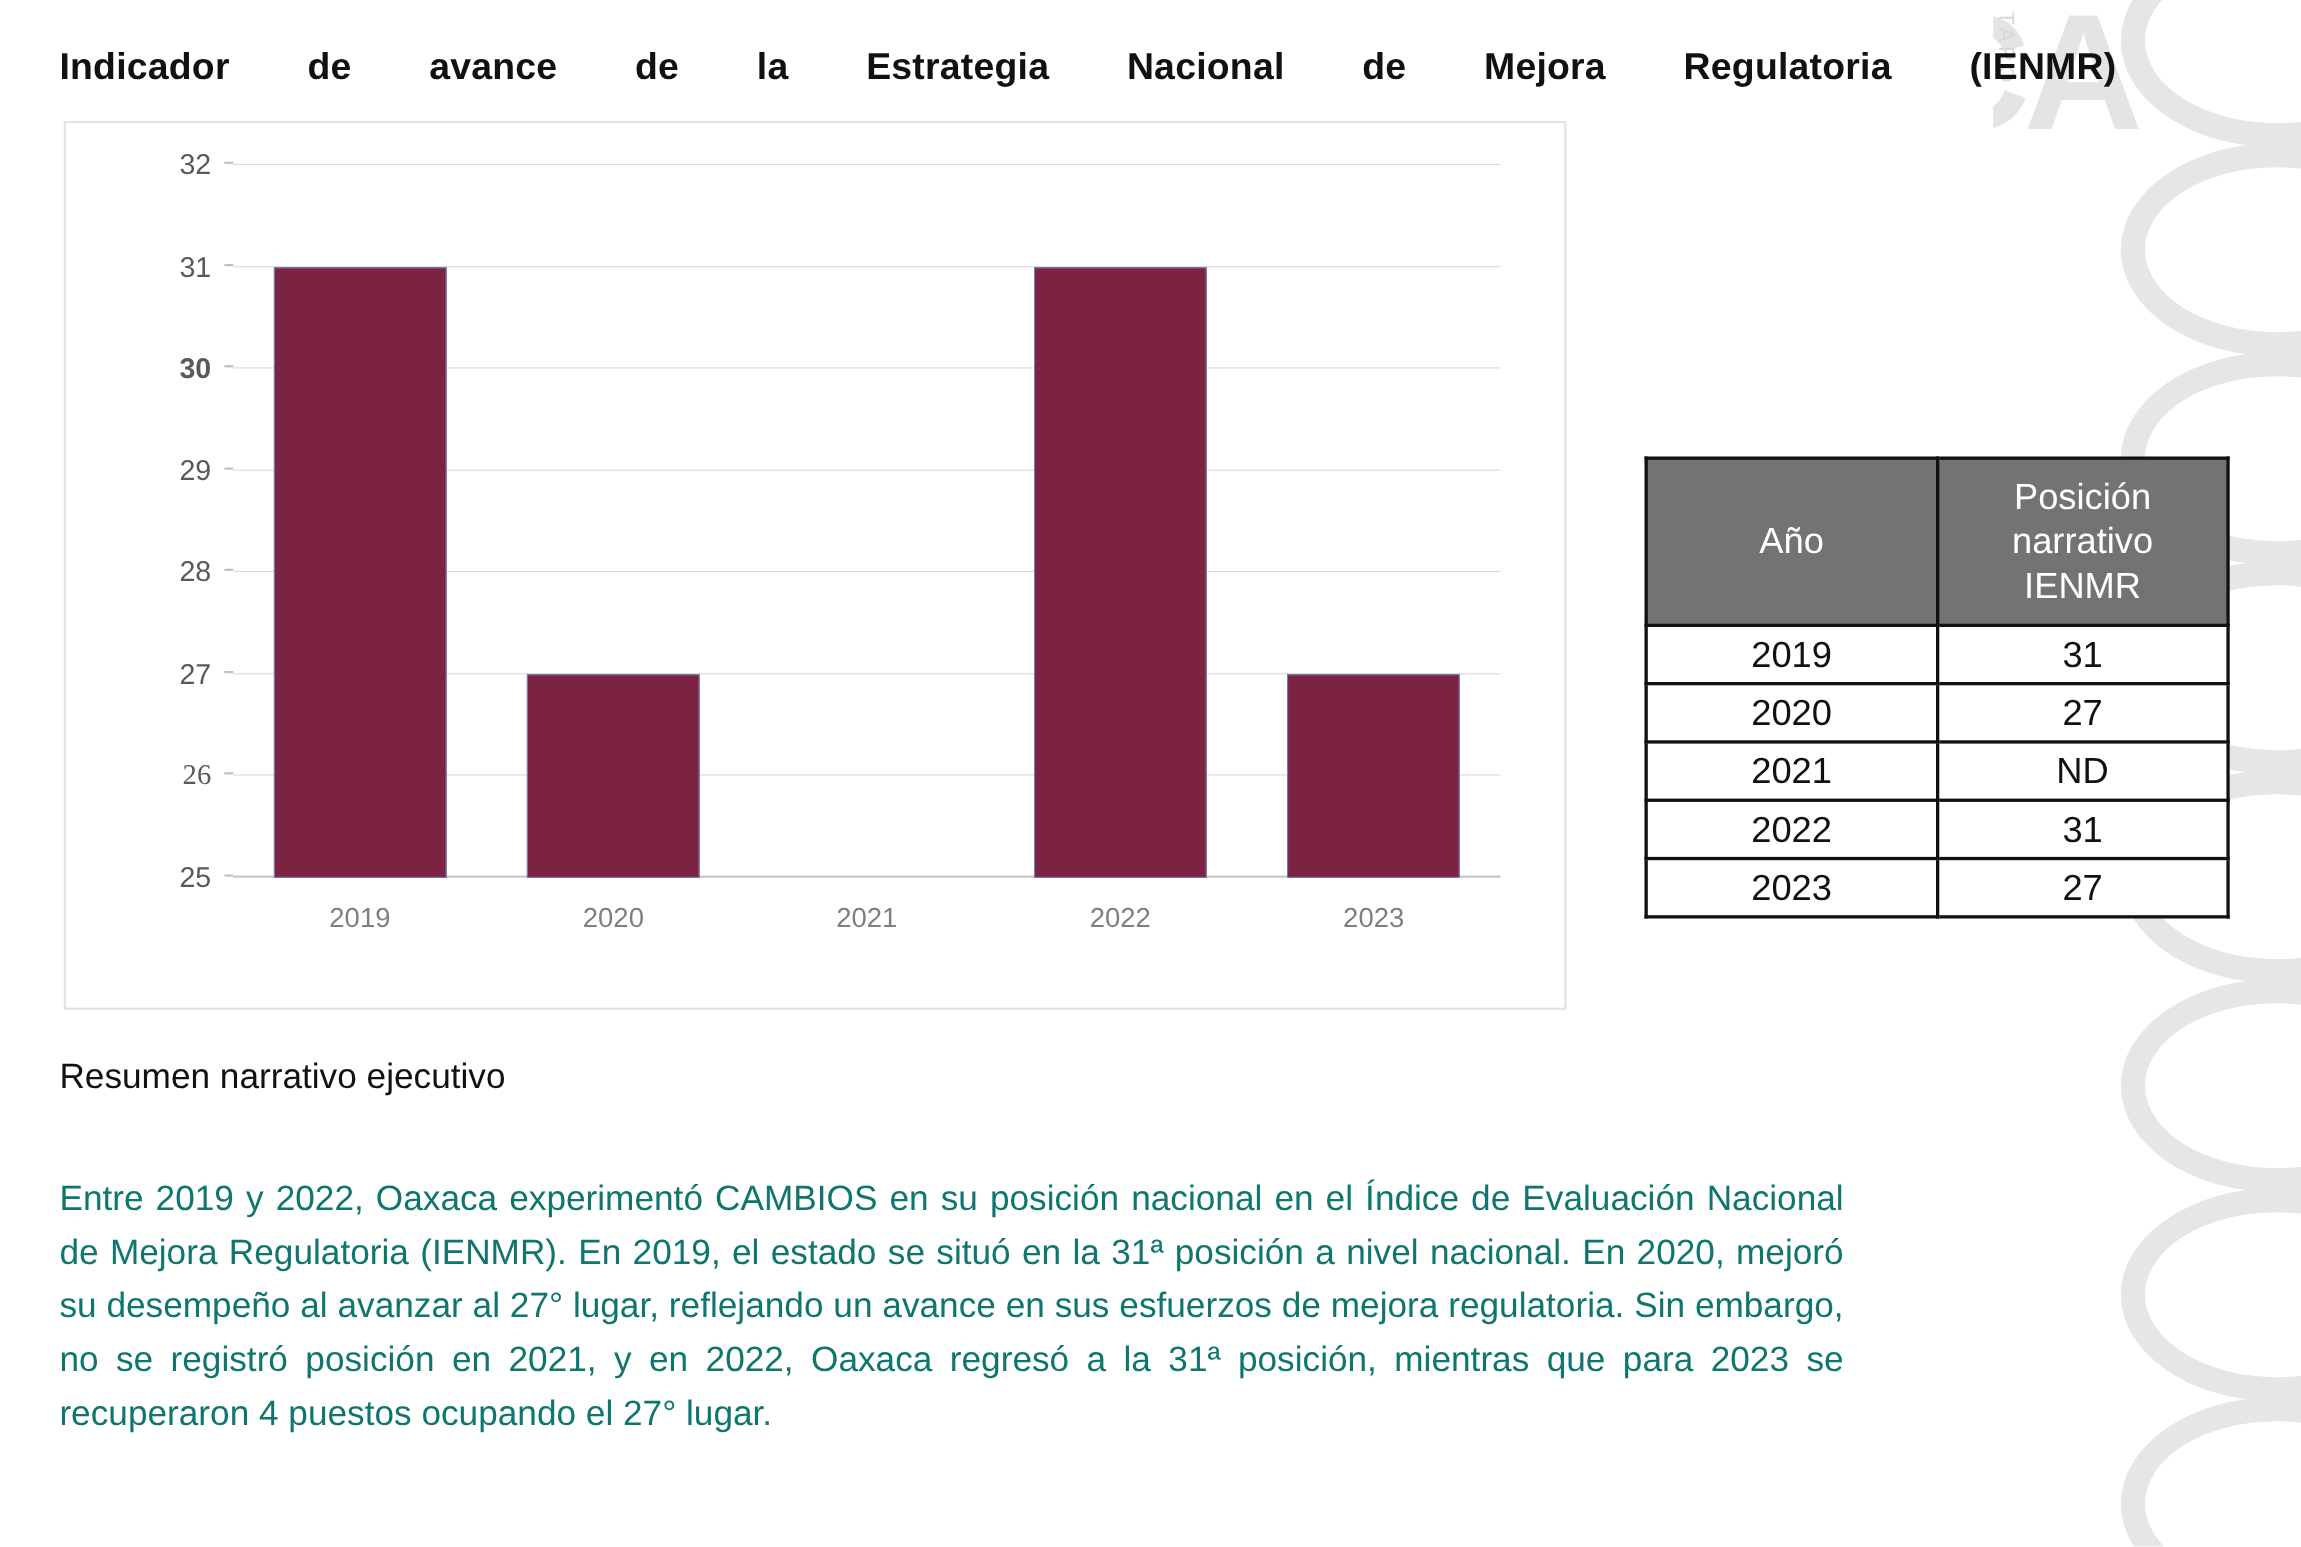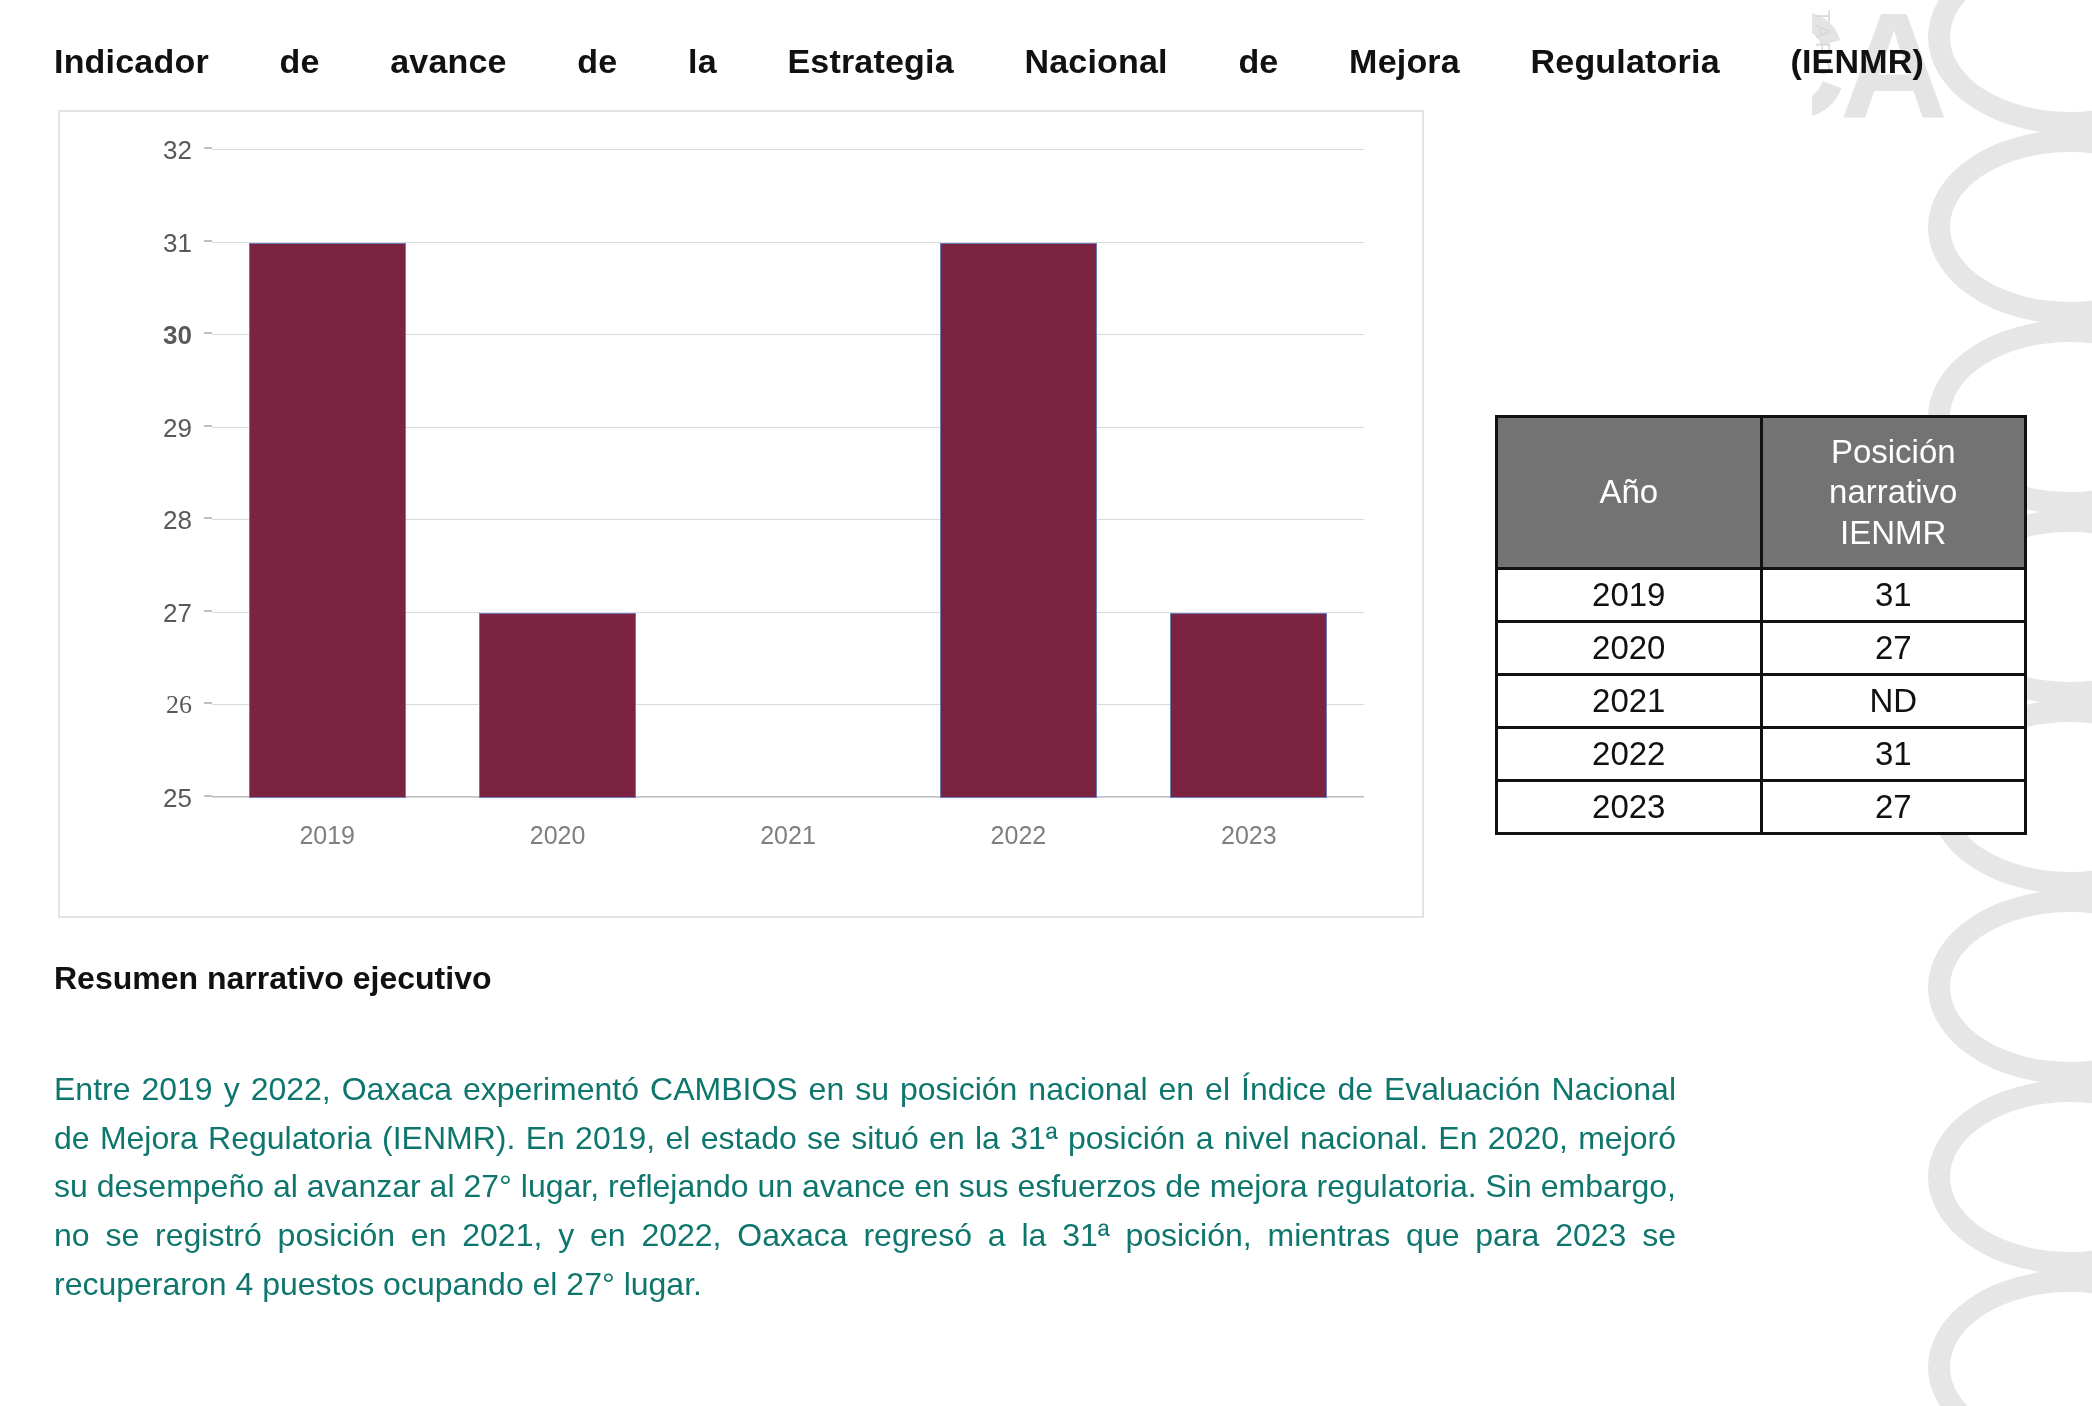--- a/index.html
+++ b/index.html
@@ -194,21 +194,21 @@
     color: #111111;
     padding: 6px 6px;
   }
 
   
   .subheading {
     position: absolute;
     left: 54px;
     top: 960px;
     font-size: 32px;
-    font-weight: bold;
+    font-weight: normal;
     color: #111111;
   }
   .narrative {
     position: absolute;
     left: 54px;
     top: 1045px;
     width: 1622px;
     font-size: 32px;
     line-height: 1.52;
     color: #0f766e;

